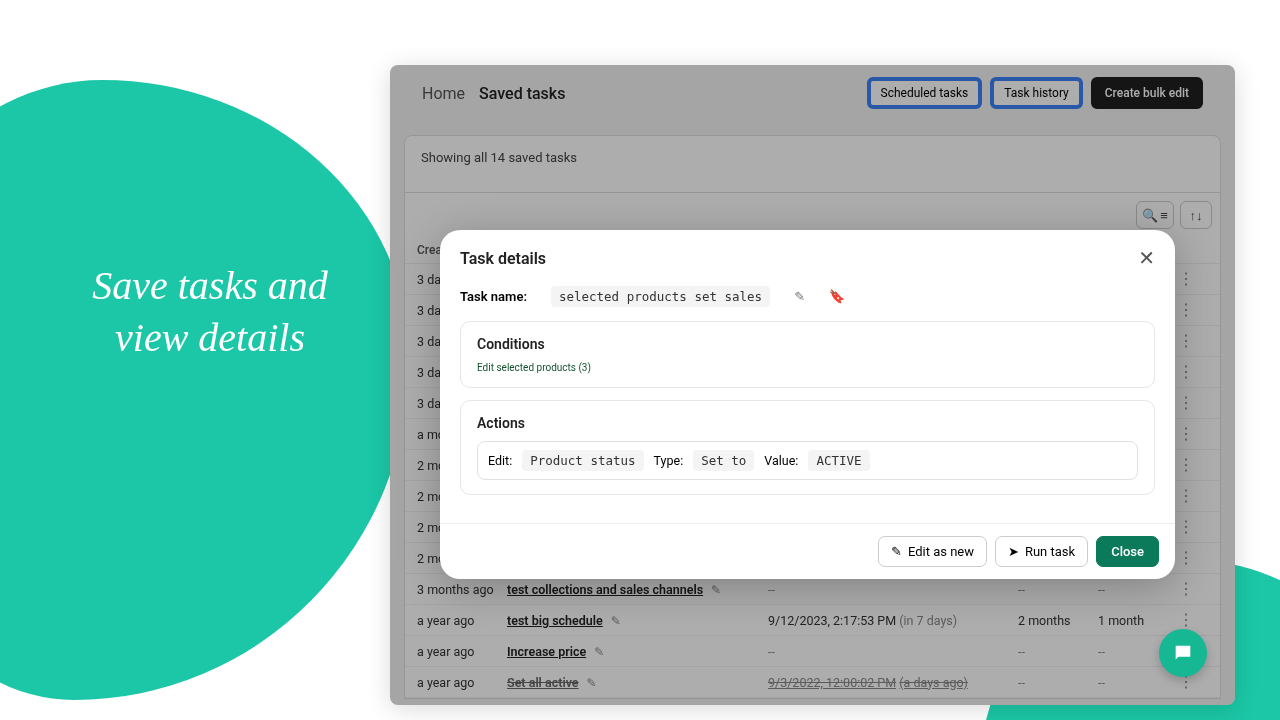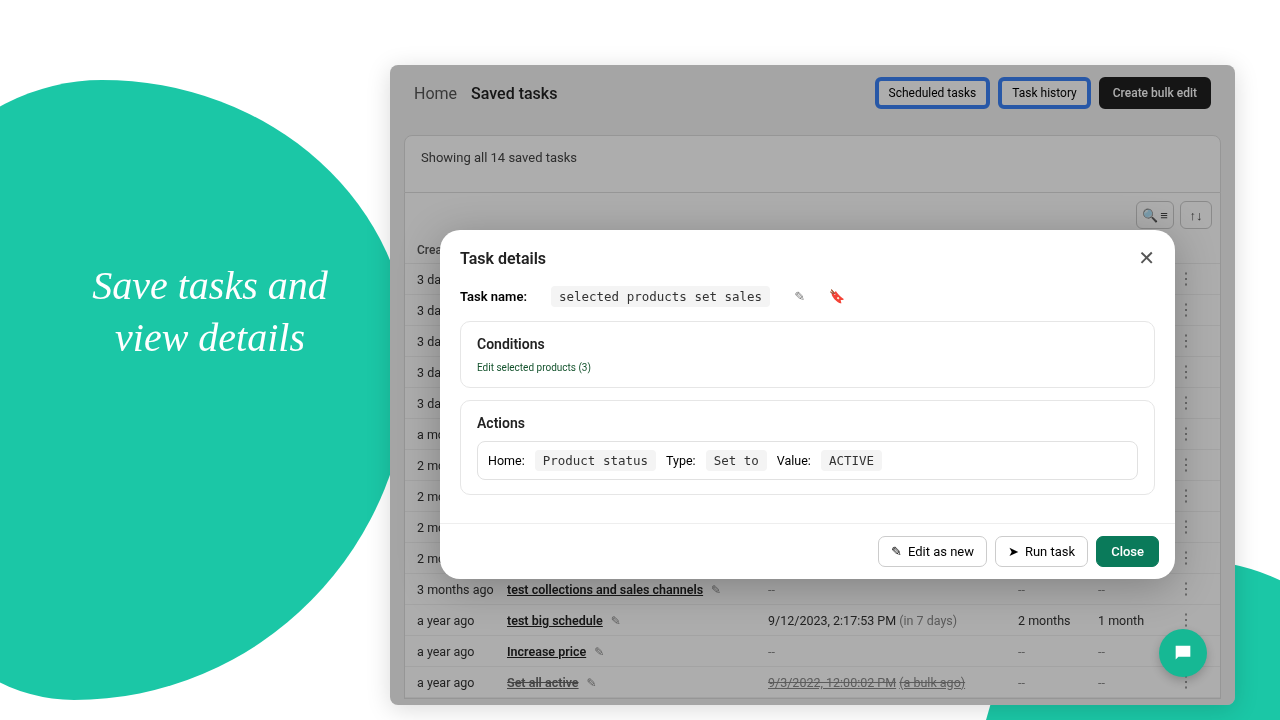--- a/index.html
+++ b/index.html
@@ -2,21 +2,21 @@
 <html><head>
 <meta charset="utf-8">
 <style>
 *{box-sizing:border-box;margin:0;padding:0;font-family:-apple-system,BlinkMacSystemFont,"Segoe UI",Roboto,sans-serif;}
 body{width:1280px;height:720px;overflow:hidden;position:relative;background:#fff;}
 .bg-blob-1{position:absolute;left:-150px;top:80px;width:560px;height:620px;background:#1bc7a6;border-radius:45% 55% 60% 40%/50% 45% 55% 50%;}
 .bg-blob-2{position:absolute;right:-120px;bottom:-260px;width:420px;height:420px;background:#1bc7a6;border-radius:50%;}
 .promo-text{position:absolute;left:60px;top:260px;width:300px;color:#fff;font-size:40px;font-weight:400;text-align:center;font-style:italic;line-height:1.3;font-family:Georgia,serif;}
 .app-window{position:absolute;left:390px;top:65px;width:845px;height:640px;background:#f3f3f3;border-radius:8px;box-shadow:0 4px 24px rgba(0,0,0,.15);overflow:hidden;}
 .dim{position:absolute;inset:0;background:rgba(0,0,0,.32);z-index:5;pointer-events:none;}
-.app-header{display:flex;align-items:center;justify-content:space-between;padding:12px 24px;background:#f3f3f3;}
+.app-header{display:flex;align-items:center;justify-content:space-between;padding:12px 32px;background:#f3f3f3;}
 .breadcrumb{display:flex;gap:14px;align-items:center;font-size:16px;color:#555;}
 .breadcrumb span:last-child{color:#222;font-weight:500;}
 .header-actions{display:flex;gap:8px;}
 .btn{padding:5px 10px;border-radius:6px;font-size:12px;cursor:pointer;border:4px solid #3b82f6;background:#fff;}
 .btn-dark{background:#1f1f1f;color:#fff;border-color:#1f1f1f;font-weight:500;}
 .content{padding:14px;}
 .info-bar{background:#fff;border:1px solid #ddd;border-radius:8px 8px 0 0;padding:14px 16px;font-size:13px;color:#444;height:58px;}
 .toolbar{display:flex;justify-content:flex-end;gap:6px;padding:8px;background:#fff;border-left:1px solid #ddd;border-right:1px solid #ddd;}
 .icon-btn{width:32px;height:28px;border:1px solid #ccc;border-radius:6px;background:#fff;display:flex;align-items:center;justify-content:center;cursor:pointer;font-size:13px;color:#444;}
 .icon-btn.wide{width:38px;}
@@ -195,21 +195,21 @@
             <div class="col-created">a year ago</div>
             <div class="col-name"><span class="task-link ">Increase price</span><span class="pencil">✎</span></div>
             <div class="col-sched"><span class="dash">--</span></div>
             <div class="col-c3"><span class="dash">--</span></div>
             <div class="col-c4"><span class="dash">--</span></div>
             <div class="col-menu"><span class="kebab">⋮</span></div>
           </div>
           <div class="trow">
             <div class="col-created">a year ago</div>
             <div class="col-name"><span class="task-link strike">Set all active</span><span class="pencil">✎</span></div>
-            <div class="col-sched"><span class="strike muted">9/3/2022, 12:00:02 PM</span> <span class="muted strike">(a bulk ago)</span></div>
+            <div class="col-sched"><span class="strike muted">9/3/2022, 12:00:02 PM</span> <span class="muted strike">(a days ago)</span></div>
             <div class="col-c3"><span class="dash">--</span></div>
             <div class="col-c4"><span class="dash">--</span></div>
             <div class="col-menu"><span class="kebab">⋮</span></div>
           </div>
         </div>
     </div>
   </div>
 
   <div class="dim"></div>
 
@@ -225,21 +225,21 @@
         <span class="ic">✎</span>
         <span class="ic" style="color:#555">🔖</span>
       </div>
       <div class="card">
         <h3>Conditions</h3>
         <p>Edit selected products (3)</p>
       </div>
       <div class="card">
         <h3>Actions</h3>
         <div class="action-pill-row">
-          <span>Home:</span>
+          <span>Edit:</span>
           <span class="code-pill">Product status</span>
           <span>Type:</span>
           <span class="code-pill">Set to</span>
           <span>Value:</span>
           <span class="code-pill">ACTIVE</span>
         </div>
       </div>
     </div>
     <div class="modal-foot">
       <button class="btn-white">

